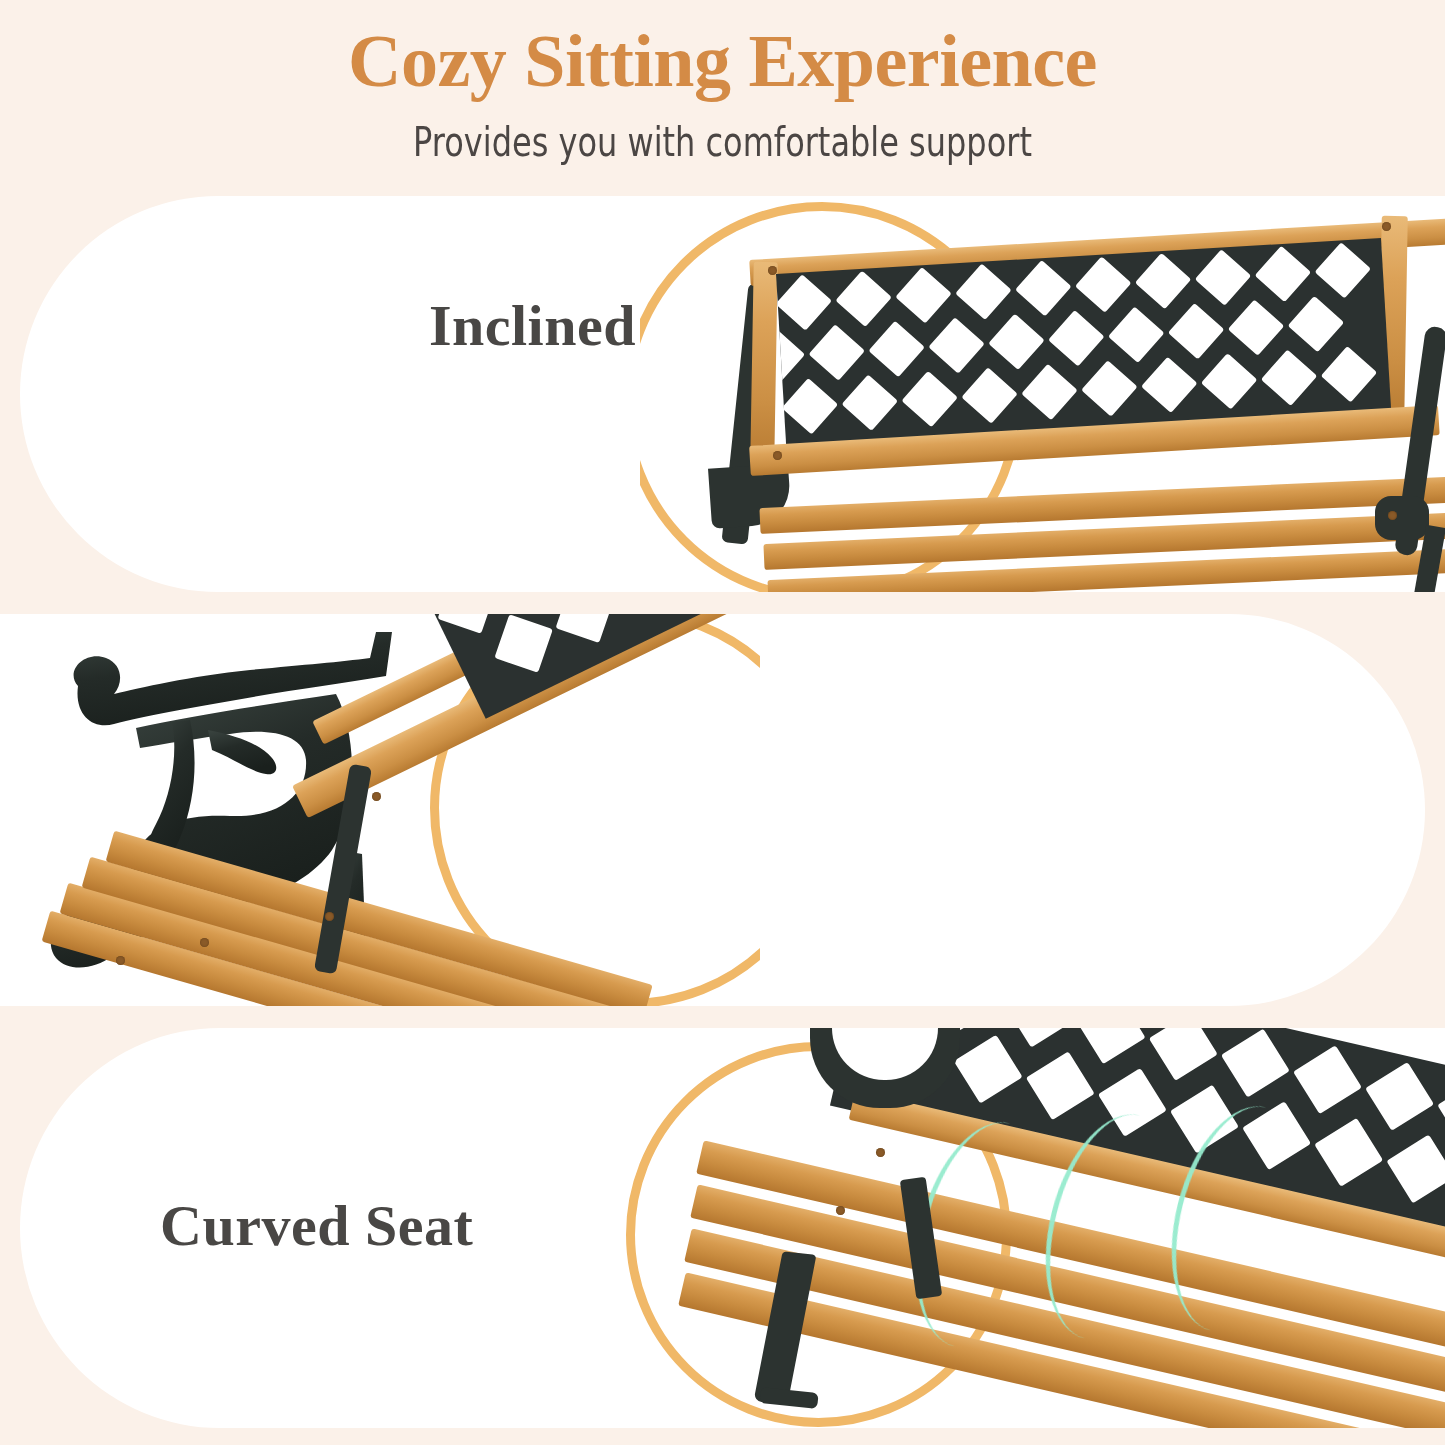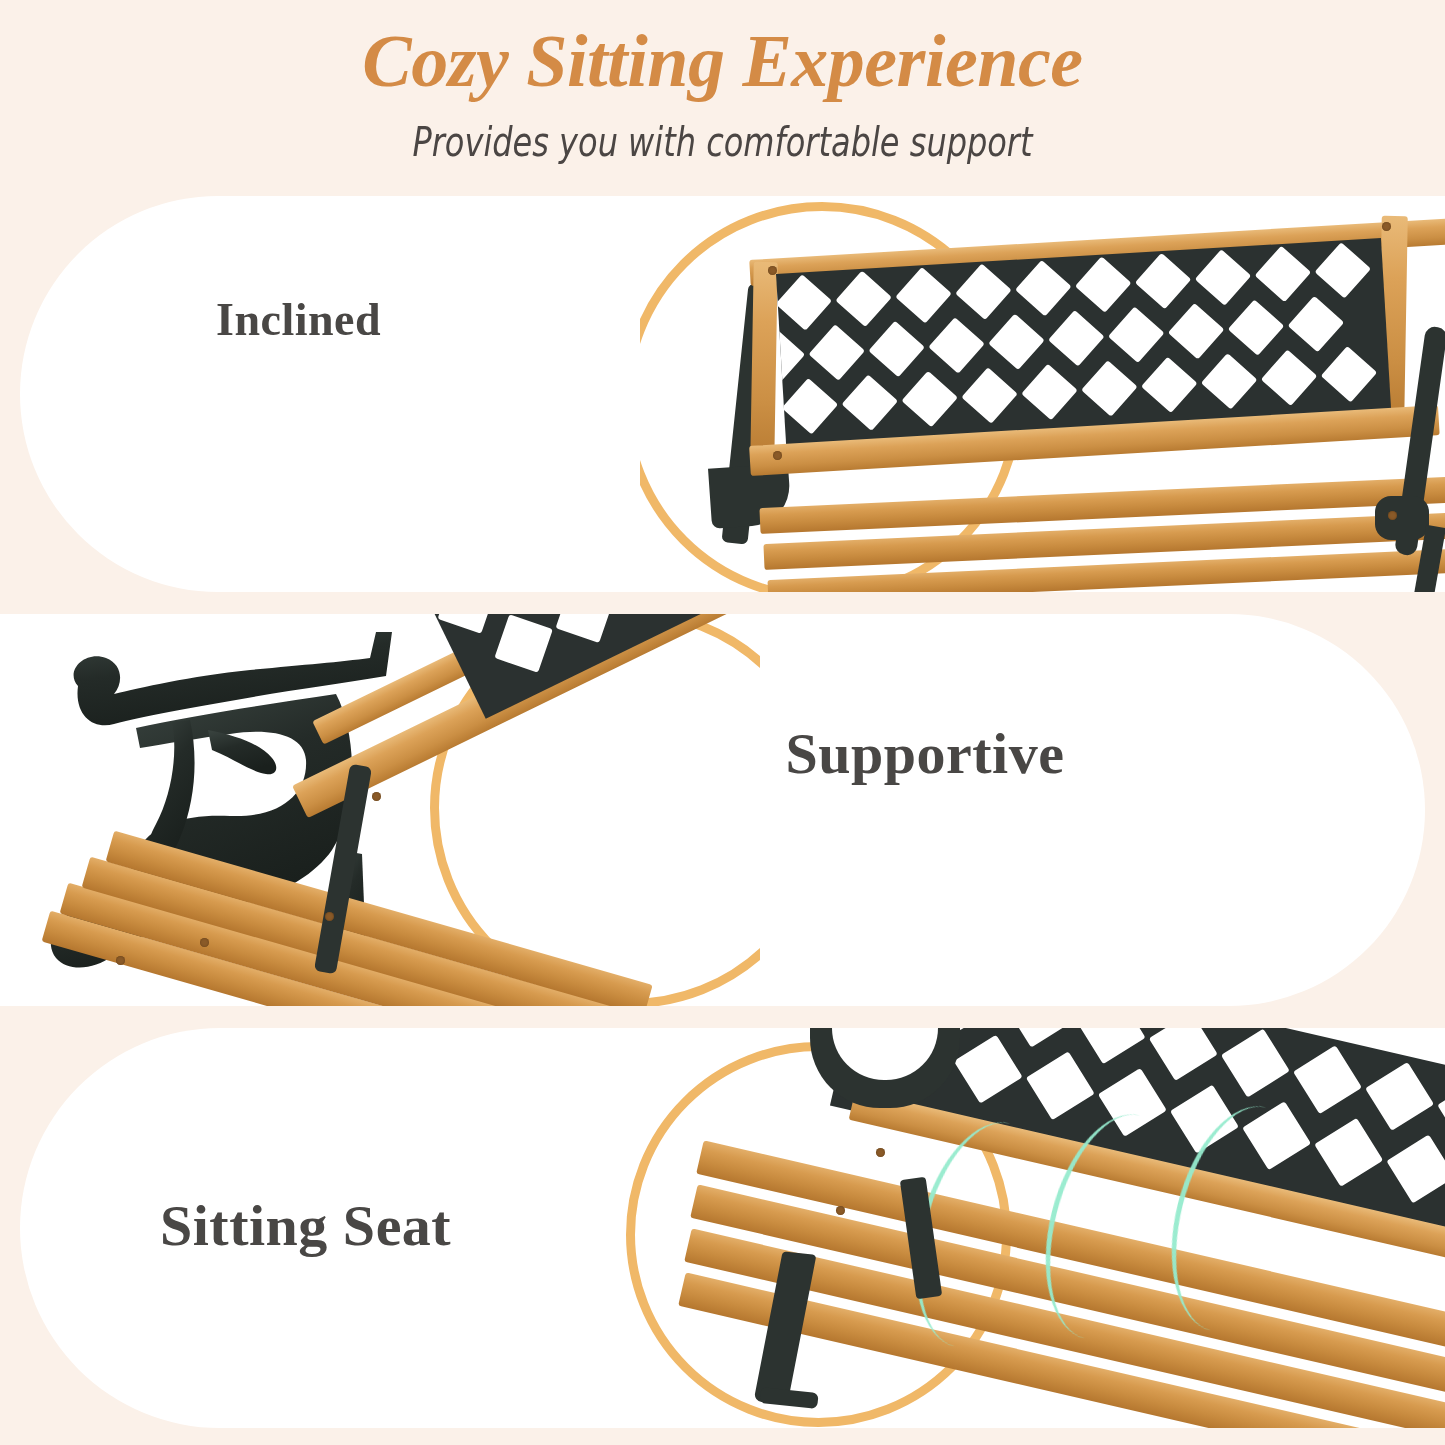--- a/index.html
+++ b/index.html
@@ -6,21 +6,21 @@
   body{
     width:1445px;height:1445px;
     background:#FBF1E9;
     font-family:"Liberation Serif",serif;
     overflow:hidden;
     position:relative;
   }
   .stage{position:absolute;inset:0;width:1445px;height:1445px;}
 
   
-  .header{position:absolute;left:0;top:0;width:1220px;height:186px;font-style:italic;}
+  .header{position:absolute;left:0;top:0;width:1220px;height:186px;}
   .title{
     position:absolute;left:0;top:24px;width:1445px;
     text-align:center;
     font-family:"Liberation Serif",serif;
     font-weight:700;
     font-size:74px;
     letter-spacing:-0.5px;
     color:#D48B46;
     line-height:1;
   }
@@ -46,21 +46,21 @@
           border-radius:200px 0 0 200px;}
 
   .plabel{
     position:absolute;
     font-family:"Liberation Serif",serif;
     font-weight:700;
     color:#494745;
     line-height:1.12;
     letter-spacing:0.5px;
   }
-  .plabel1{left:196px;top:98px;width:420px;font-size:46px;text-align:left;}
+  .plabel1{left:196px;top:98px;width:420px;font-size:58px;text-align:right;}
   .plabel2{left:690px;top:108px;width:470px;font-size:58px;text-align:center;}
   .plabel3{left:140px;top:166px;width:480px;font-size:58px;text-align:left;}
 
   
   .photo{position:absolute;top:0;height:100%;overflow:hidden;}
   .photo1{left:620px;width:805px;}
   .photo2{left:0px;  width:760px;}
   .photo3{left:600px;width:825px;}
 
   .arc{position:absolute;border-radius:50%;border:9px solid #F0B868;
@@ -164,21 +164,20 @@
       <div class="screw" style="left:128px;top:70px;"></div>
       <div class="screw" style="left:742px;top:26px;"></div>
       <div class="screw" style="left:133px;top:255px;"></div>
       <div class="screw" style="left:748px;top:315px;"></div>
     </div>
   </div>
 
   <div class="panel panel2">
 
     <div class="plabel plabel2">
-      <div>Supportive</div>
     </div>
 
     <div class="photo photo2">
 
       <div class="arc" style="left:430px;top:-6px;width:400px;height:400px;"></div>
 
       <svg style="position:absolute;left:40px;top:10px;width:470px;height:360px;" viewBox="0 0 470 360">
         <defs>
           <linearGradient id="ironG" x1="0" y1="0" x2="0.4" y2="1">
             <stop offset="0%" stop-color="#3A4440"></stop>
@@ -232,21 +231,21 @@
       <div class="screw" style="left:372px;top:178px;"></div>
       <div class="screw" style="left:325px;top:298px;"></div>
       <div class="screw" style="left:200px;top:324px;"></div>
       <div class="screw" style="left:116px;top:342px;"></div>
     </div>
   </div>
 
   <div class="panel panel3">
 
     <div class="plabel plabel3">
-      <div>Sitting Seat</div>
+      <div>Curved Seat</div>
     </div>
 
     <div class="photo photo3">
 
       <div class="arc" style="left:6px;top:14px;width:385px;height:385px;"></div>
 
       <div class="lattice" style="left:250px;top:-96px;width:760px;height:178px;transform:rotate(13deg);transform-origin:left top;">
 
         <div class="dia" style="left:84px; top:16px;width:50px;height:50px;"></div>
         <div class="dia" style="left:158px;top:16px;width:50px;height:50px;"></div>

